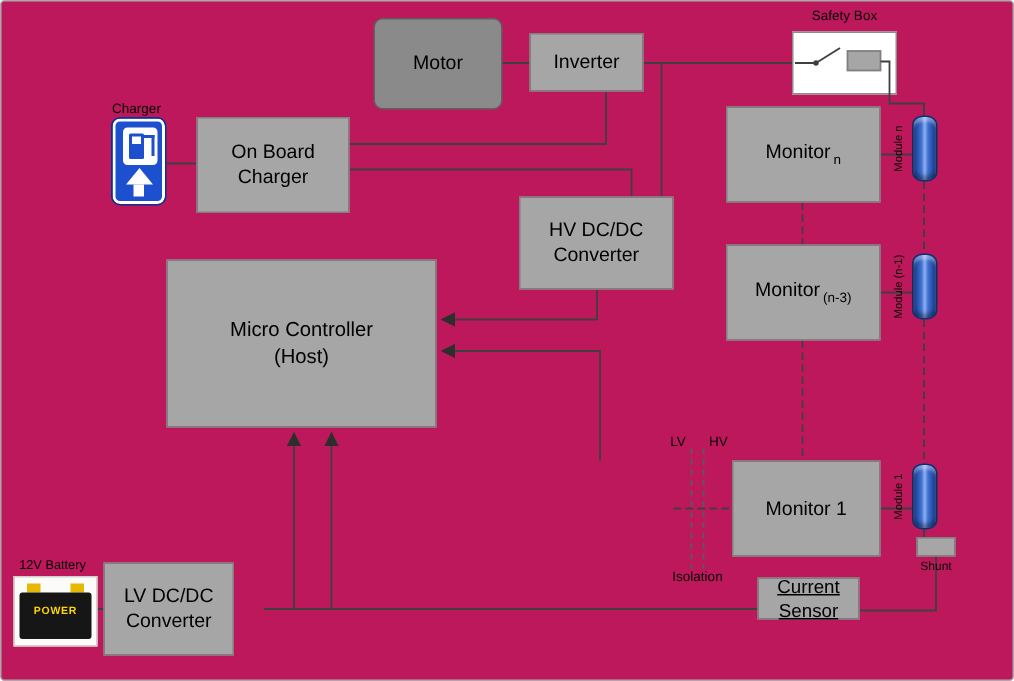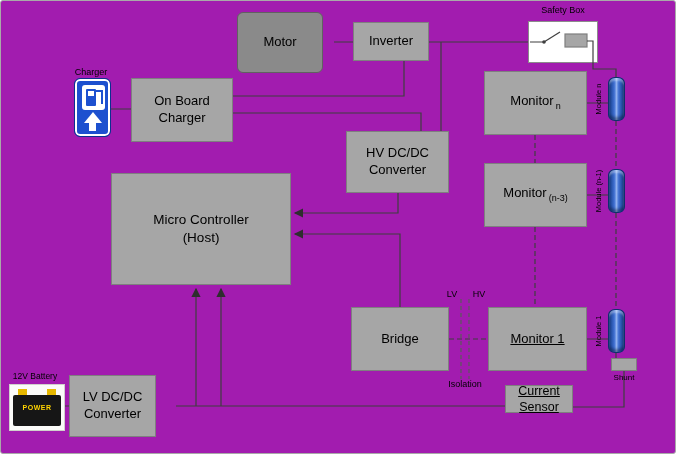--- a/index.html
+++ b/index.html
@@ -1,32 +1,32 @@
 <!DOCTYPE html>
 <html style="--block-fill: #a6a6a6; --block-border: #7f7f7f; --motor-fill: #8a8a8a; --charger-blue: #1d50cf; --module-blue: #3f6fd1; --watermark-green: #7ed957;"><head>
 <meta charset="utf-8">
 <style>
   html,body{margin:0;padding:0;background:#fff;}
   #canvas{position:relative;width:676px;height:454px;border:1px solid #a9a9a9;border-radius:3px;
-          font-family:"Liberation Sans",sans-serif;background:#a21caf;overflow:hidden;box-sizing:border-box;}
+          font-family:"Liberation Sans",sans-serif;background:#be185d;overflow:hidden;box-sizing:border-box;}
   svg.wires{position:absolute;left:0;top:0;z-index:1;pointer-events:none;}
   .block{position:absolute;z-index:2;display:flex;align-items:center;justify-content:center;text-align:center;
          background:var(--block-fill,#a6a6a6);border:1.5px solid var(--block-border,#7f7f7f);
          color:#000;font-size:13px;line-height:1.3;white-space:pre-line;box-sizing:border-box;}
   .block sub{font-size:9px;margin-left:2px;}
-  #motor{left:236px;top:11px;width:86px;height:61px;border-radius:6px;
+  #motor{left:248px;top:11px;width:86px;height:61px;border-radius:6px;
          background:var(--motor-fill,#8a8a8a);border-color:#616161;}
   #inverter{left:352px;top:21px;width:76px;height:39px;}
   #safetybox{left:527px;top:20px;width:70px;height:42px;background:#fff;border:1px solid #8c8c8c;z-index:0;}
   #hvdcdc{left:345px;top:130px;width:103px;height:62px;}
   #obc{left:130px;top:77px;width:102px;height:64px;}
   #mcu{left:110px;top:172px;width:180px;height:112px;font-size:13.5px;}
   #monitor-n{left:483px;top:70px;width:103px;height:64px;}
   #monitor-n1{left:483px;top:162px;width:103px;height:64px;}
-  #monitor-1{left:487px;top:306px;width:99px;height:64px;text-decoration:underline;}
+  #monitor-1{left:487px;top:306px;width:99px;height:64px;}
   #bridge{left:350px;top:306px;width:98px;height:64px;}
   #lvdcdc{left:68px;top:374px;width:87px;height:62px;}
   #current-sensor{left:504px;top:384px;width:68px;height:28px;font-size:12.5px;text-decoration:underline;}
   #shunt{left:610px;top:357px;width:26px;height:13px;border-width:1px;}
   .tinylabel{position:absolute;z-index:2;font-size:9px;color:#000;text-align:center;}
   #safetybox-label{left:527px;top:4px;width:70px;}
   #charger-label{left:62px;top:66px;width:56px;}
   #battery-label{left:2px;top:370px;width:64px;font-size:8.5px;}
   #shunt-label{left:604px;top:372px;width:38px;font-size:8px;}
   #lv-label{left:443px;top:288px;width:16px;}
@@ -147,21 +147,20 @@
 (Host)</div>
 
   <div class="block" id="monitor-n">
     <span><span>Monitor</span><sub>n</sub></span>
   </div>
   <div class="block" id="monitor-n1">
     <span><span>Monitor</span><sub>(n-3)</sub></span>
   </div>
   <div class="block" id="monitor-1">Monitor 1</div>
 
-  <div class="block" id="bridge">Bridge</div>
   <div class="block" id="lvdcdc">LV DC/DC
 Converter</div>
   <div class="block" id="current-sensor">Current
 Sensor</div>
 
   <div class="tinylabel" id="battery-label">12V Battery</div>
   <div id="battery">
     <div class="term t1"></div>
     <div class="term t2"></div>
     <div class="bat-body">

